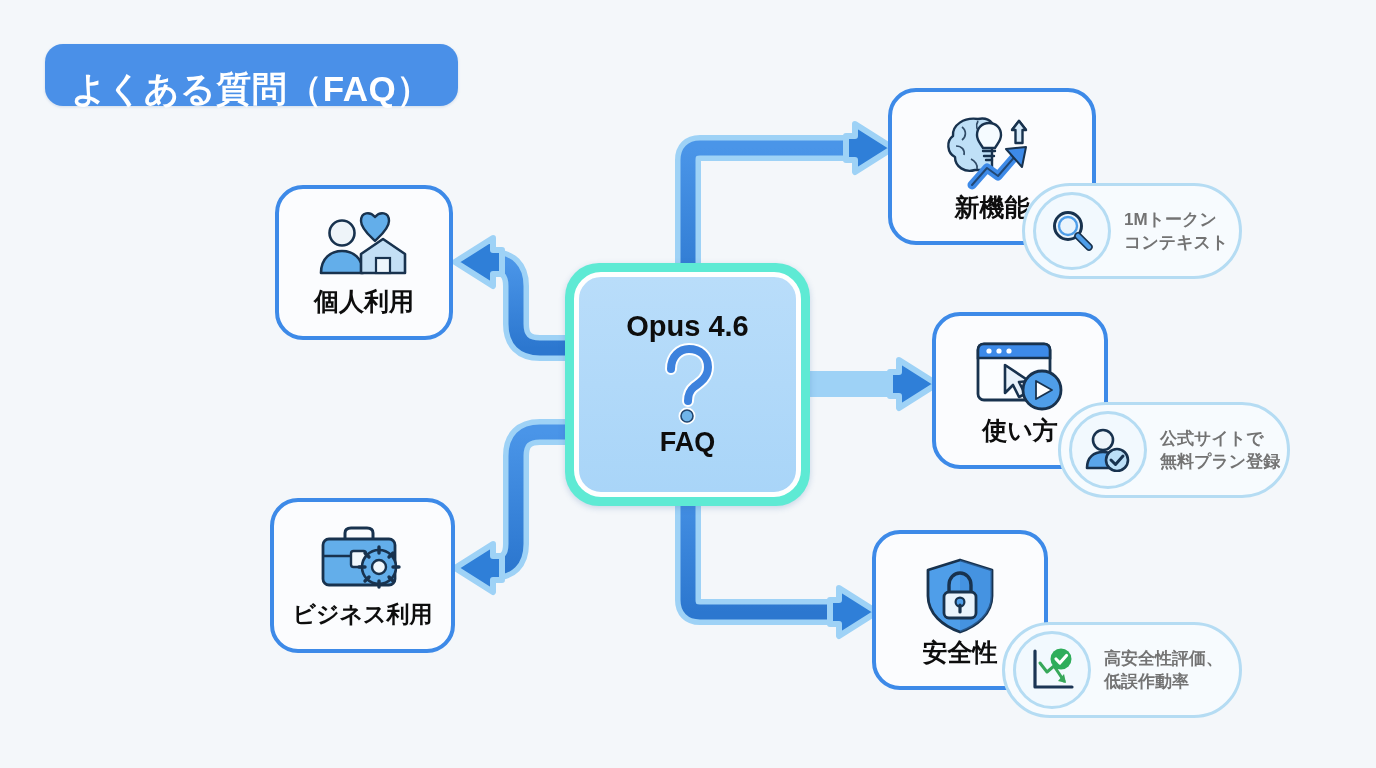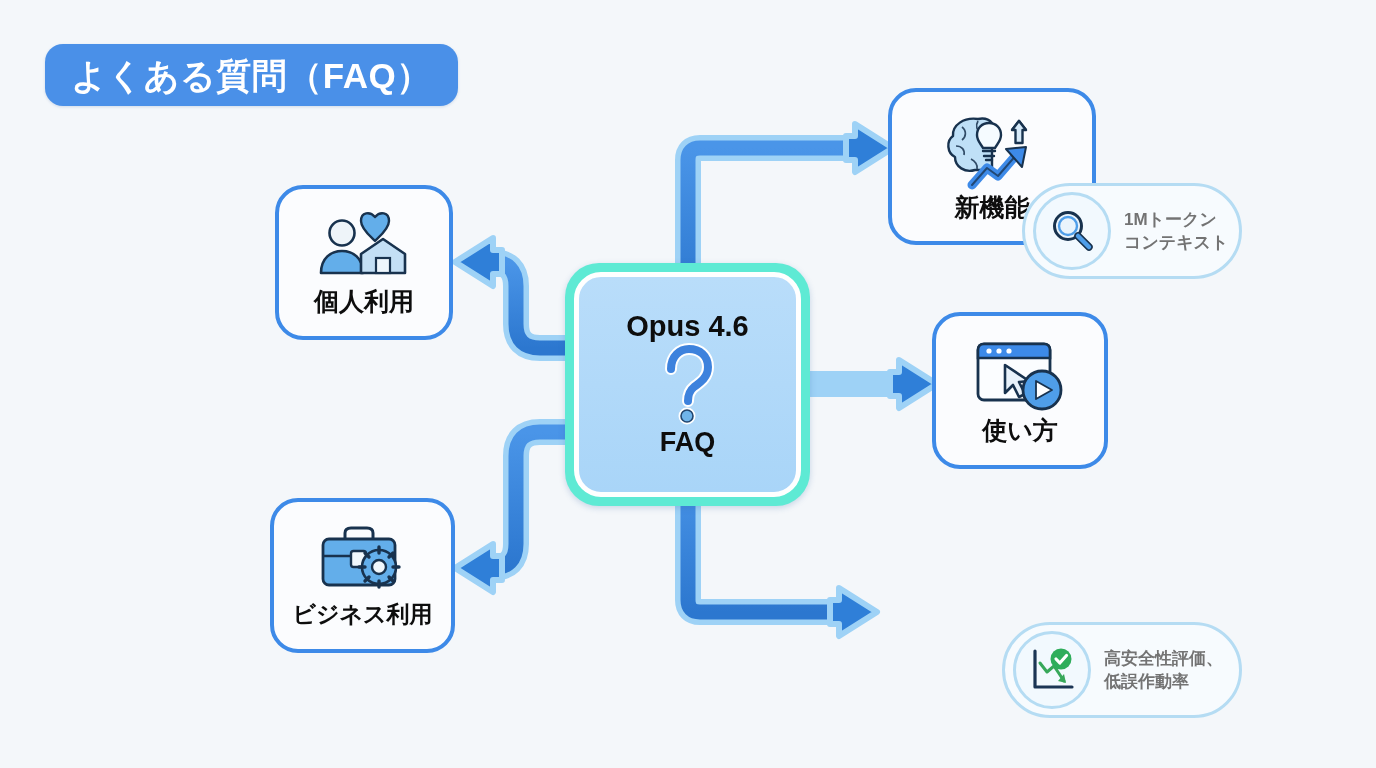--- a/index.html
+++ b/index.html
@@ -11,21 +11,21 @@
     position:relative;
   }
   #stage{position:absolute;left:0;top:0;width:1376px;height:768px;}
 
   
   .title-pill{
     position:absolute;left:45px;top:44px;
     height:62px;min-width:408px;
     background:#4a90e8;
     border-radius:18px;
-    display:flex;align-items:center;justify-content:center;
+    display:flex;align-items:flex-end;justify-content:center;
     padding:0 26px;
     box-sizing:border-box;
     box-shadow:0 1px 3px rgba(40,90,160,.18);
   }
   .title-pill span{
     color:#ffffff;
     font-size:35px;
     font-weight:bold;
     letter-spacing:.5px;
     white-space:nowrap;
@@ -235,36 +235,61 @@
           <circle cx="27" cy="13" r="2.6"></circle>
           <circle cx="37" cy="13" r="2.6"></circle>
         </g>
       <path d="M33 27 L33 55 L41 47 L47 59 L53 56 L47 44 L57 43 Z" fill="#e8f2fb" stroke="#18324e" stroke-width="2.6" stroke-linejoin="round"></path>
       <circle cx="70" cy="52" r="19" fill="#4f9ee9" stroke="#18324e" stroke-width="2.8"></circle>
       <path d="M64 43 L80 52 L64 61 Z" fill="#ffffff" stroke="#18324e" stroke-width="1.8" stroke-linejoin="round"></path>
     </svg>
     <div class="nlabel">使い方</div>
   </div>
 
+  <div class="node" id="node-safety">
+    <svg class="ico" width="76" height="80" viewBox="0 0 76 80">
+      <path d="M38 4 L70 14 L70 40 C70 58 55 70 38 76 C21 70 6 58 6 40 L6 14 Z" fill="#4f9ee9" stroke="#18324e" stroke-width="2.8" stroke-linejoin="round"></path>
+      <path d="M38 4 L70 14 L70 40 C70 58 55 70 38 76 Z" fill="#3a86d8" opacity=".45"></path>
+      <path d="M27 37 L27 29 C27 22 32 17 38 17 C44 17 49 22 49 29 L49 37" fill="none" stroke="#18324e" stroke-width="3.4"></path>
+      <rect x="22" y="36" width="32" height="26" rx="5" fill="#e9f3fc" stroke="#18324e" stroke-width="2.8"></rect>
+      <circle cx="38" cy="46" r="4.4" fill="#4f9ee9" stroke="#18324e" stroke-width="2.2"></circle>
+      <path d="M38 49 L38 56" stroke="#18324e" stroke-width="3.2" stroke-linecap="round"></path>
+    </svg>
+    <div class="nlabel">安全性</div>
+  </div>
 
   <div class="badge" id="badge-context">
     <div class="badge-ring">
       <svg width="46" height="46" viewBox="0 0 46 46">
         <circle cx="19" cy="18" r="13.5" fill="#eaf4fc" stroke="#18324e" stroke-width="3"></circle>
         <circle cx="19" cy="18" r="9" fill="none" stroke="#4f9ee9" stroke-width="2.4"></circle>
         <path d="M29 28 L40 39" stroke="#18324e" stroke-width="7.5" stroke-linecap="round"></path>
         <path d="M29 28 L40 39" stroke="#4f9ee9" stroke-width="4.5" stroke-linecap="round"></path>
       </svg>
     </div>
     <div class="badge-text">
       <div>1Mトークン</div>
       <div>コンテキスト</div>
     </div>
   </div>
 
+  <div class="badge" id="badge-signup">
+    <div class="badge-ring">
+      <svg width="48" height="44" viewBox="0 0 48 44">
+        <circle cx="19" cy="12" r="10" fill="#eef5fb" stroke="#18324e" stroke-width="2.6"></circle>
+        <path d="M3 40 C3 29 10 24 19 24 C28 24 35 29 35 40 Z" fill="#5aa5e9" stroke="#18324e" stroke-width="2.6" stroke-linejoin="round"></path>
+        <circle cx="33" cy="32" r="11" fill="#bcdff7" stroke="#18324e" stroke-width="2.6"></circle>
+        <path d="M27 32 L31.5 36.5 L39 28" fill="none" stroke="#18324e" stroke-width="3" stroke-linecap="round" stroke-linejoin="round"></path>
+      </svg>
+    </div>
+    <div class="badge-text">
+      <div>公式サイトで</div>
+      <div>無料プラン登録</div>
+    </div>
+  </div>
 
   <div class="badge" id="badge-safety">
     <div class="badge-ring">
       <svg width="48" height="46" viewBox="0 0 48 46">
         <path d="M7 4 L7 40 L44 40" fill="none" stroke="#1b3category" stroke-width="0"></path>
         <path d="M7 4 L7 40 L44 40" fill="none" stroke="#1b3554" stroke-width="3.2" stroke-linecap="round" stroke-linejoin="round"></path>
         <path d="M12 16 L19 25 L26 19 L36 34" fill="none" stroke="#37a85a" stroke-width="3" stroke-linecap="round" stroke-linejoin="round"></path>
         <path d="M30 34 L38 36 L36 27 Z" fill="#37a85a"></path>
         <circle cx="33" cy="12" r="10.5" fill="#2fad5b"></circle>
         <path d="M28 12 L31.8 16 L38.5 8.5" fill="none" stroke="#ffffff" stroke-width="3.2" stroke-linecap="round" stroke-linejoin="round"></path>

